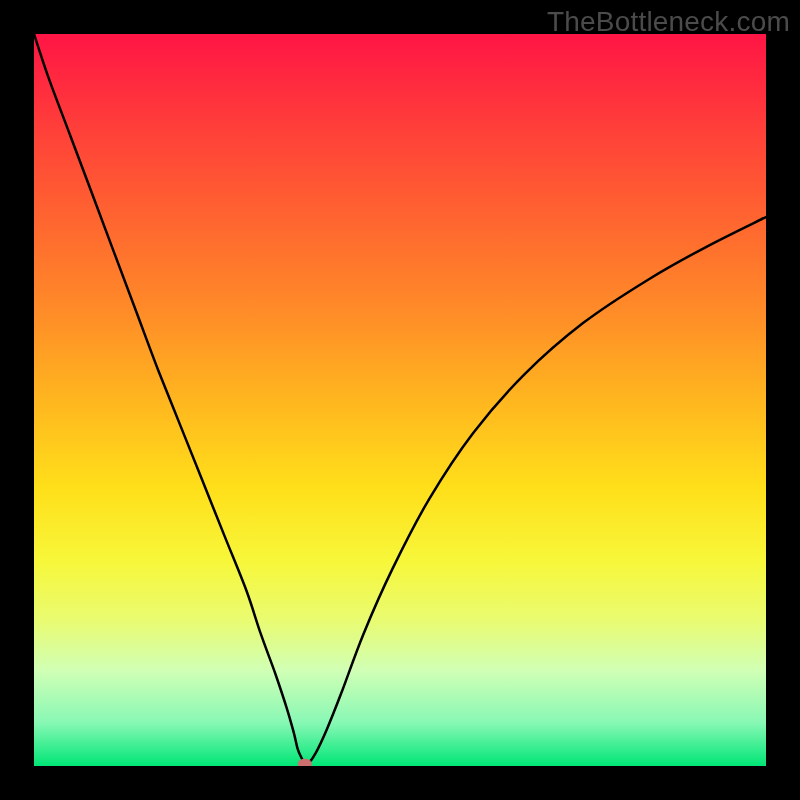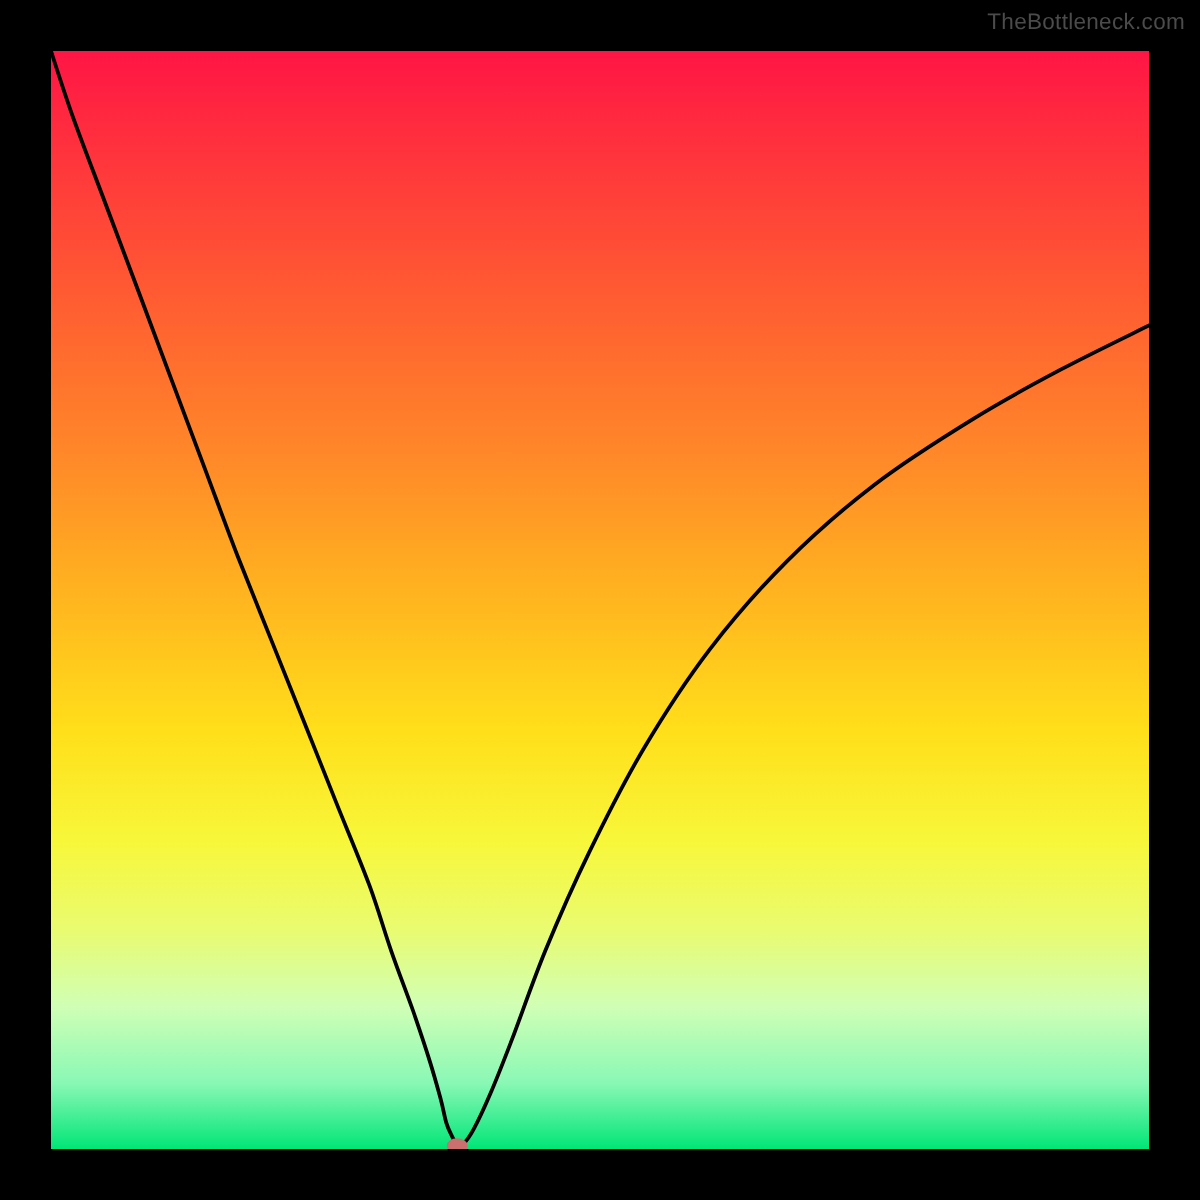--- a/index.html
+++ b/index.html
@@ -53,21 +53,21 @@
     left: 0;
     top: 0;
     width: 100%;
     height: 100%;
   }
   .watermark {
     position: absolute;
     top: 6px;
     right: 10px;
     color: #4b4b4b;
-    font-size: 15px;
+    font-size: 28px;
     font-weight: 500;
     letter-spacing: 0.2px;
     user-select: none;
   }
 </style>
 </head>
 <body>
 
 <div class="frame">
 

